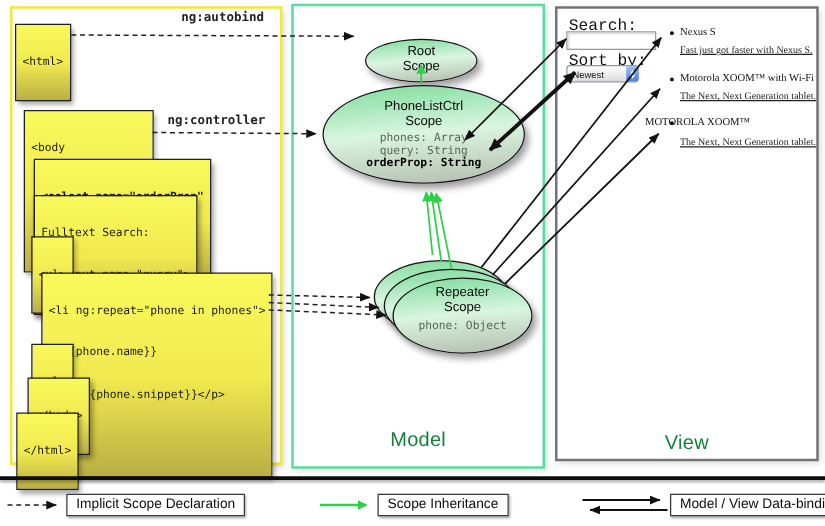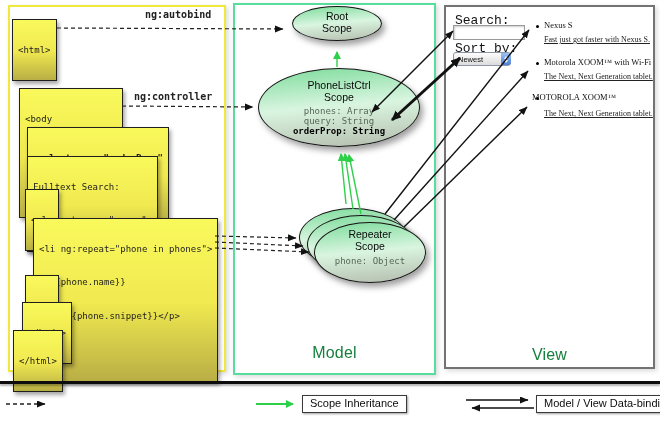--- a/index.html
+++ b/index.html
@@ -113,21 +113,21 @@
   </div>
 
   <div class="nglabel" style="left:145px;top:9px">ng:autobind</div>
   <div class="nglabel" style="left:134px;top:91px">ng:controller</div>
   <div class="nglabel" style="left:238px;top:220px">ng:repeat</div>
 
   <div class="panel panel-model">
     <div class="panel-label">Model</div>
   </div>
 
-  <div class="ellipse" style="left:292px;top:6px;width:90px;height:35px;padding-top:4px">
+  <div class="ellipse" style="left:292px;top:31px;width:90px;height:35px;padding-top:4px">
     <div class="etitle">Root</div>
     <div class="etitle">Scope</div>
   </div>
 
   <div class="ellipse" style="left:258px;top:68px;width:162px;height:79px;padding-top:11px">
     <div class="etitle">PhoneListCtrl</div>
     <div class="etitle">Scope</div>
     <div class="eprop" style="margin-top:2px">phones: Array</div>
     <div class="eprop">query: String</div>
     <div class="eprop bold">orderProp: String</div>
@@ -158,24 +158,25 @@
 
   <span class="bullet" style="left:536px;top:25px"></span>
   <div class="vtext vitem-title" style="left:544px;top:20px">Nexus S</div>
   <div class="vtext vitem-desc" style="left:544px;top:35px">Fast just got faster with Nexus S.</div>
 
   <span class="bullet" style="left:536px;top:62px"></span>
   <div class="vtext vitem-title" style="left:544px;top:57px">Motorola XOOM™ with Wi-Fi</div>
   <div class="vtext vitem-desc" style="left:544px;top:72px">The Next, Next Generation tablet.</div>
 
   <span class="bullet" style="left:536px;top:97px"></span>
-  <div class="vtext vitem-title" style="left:532px;top:92px">MOTOROLA XOOM™</div>
+  <div class="vtext vitem-title" style="left:516px;top:92px">MOTOROLA XOOM™</div>
   <div class="vtext vitem-desc" style="left:544px;top:109px">The Next, Next Generation tablet.</div>
 
   <div class="sep-bar"></div>
+  <div class="legend-box" style="left:53px">Implicit Scope Declaration</div>
   <div class="legend-box" style="left:302px">Scope Inheritance</div>
   <div class="legend-box" style="left:536px">Model / View Data-binding</div>
 
   <svg class="overlay" width="660" height="421" viewBox="0 0 660 421">
     <defs>
       <marker id="ah" orient="auto" markerUnits="userSpaceOnUse" markerWidth="10" markerHeight="8" refX="8" refY="3.5">
         <path d="M0,0 L8.5,3.5 L0,7 Z" fill="#111"></path>
       </marker>
       <marker id="ahs" orient="auto-start-reverse" markerUnits="userSpaceOnUse" markerWidth="10" markerHeight="8" refX="8" refY="3.5">
         <path d="M0,0 L8.5,3.5 L0,7 Z" fill="#111"></path>

